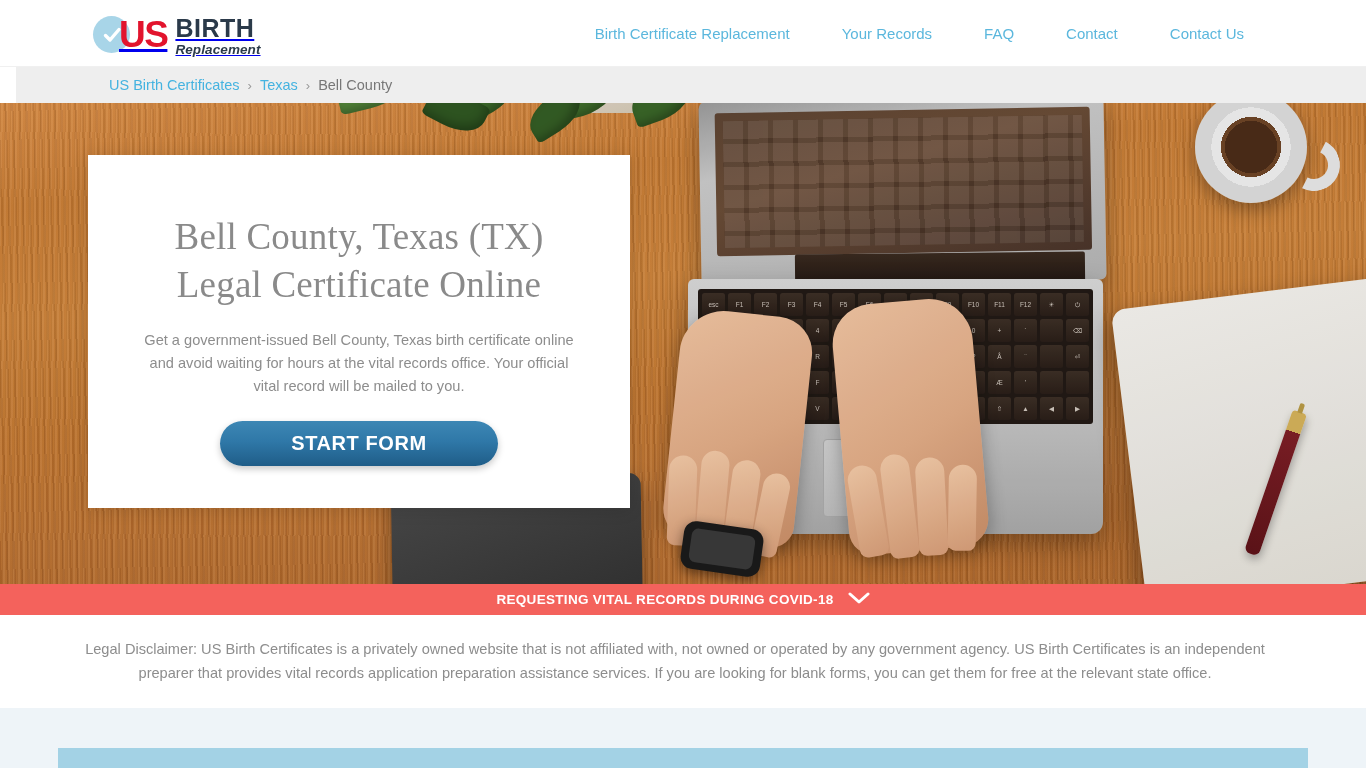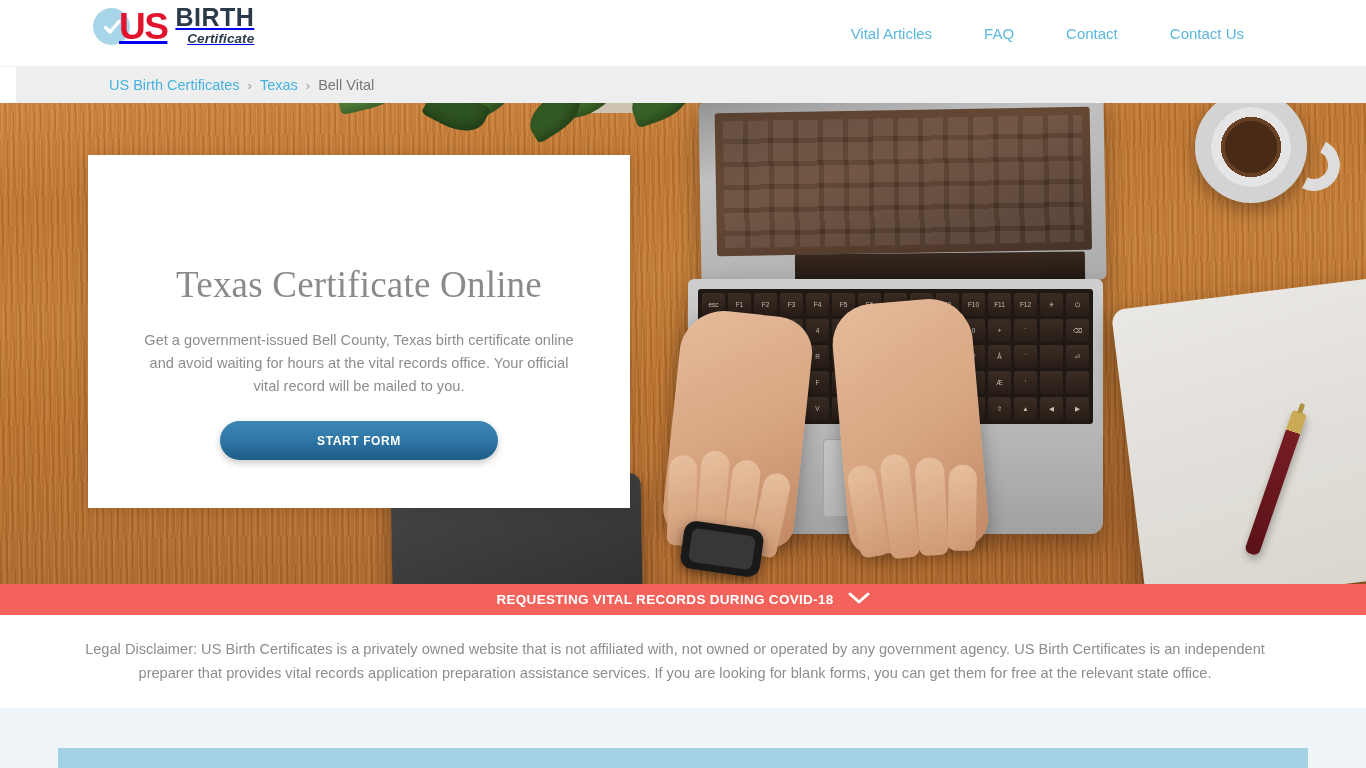--- a/index.html
+++ b/index.html
@@ -12,22 +12,22 @@
 
   
   .header {
     position: absolute; top: 0; left: 0;
     width: 1366px; height: 67px;
     background: #ffffff;
     border-bottom: 1px solid #f0f0f0;
     display: flex; align-items: center;
   }
   .logo {
-    position: absolute; left: 93px; top: 1px;
-    display: flex; align-items: flex-end; height: 44px;
+    position: absolute; left: 93px; top: 16px;
+    display: flex; align-items: flex-start; height: 44px;
   }
   .logo-check {
     width: 37px; height: 37px; border-radius: 50%;
     background: #a8d5e8;
     display: flex; align-items: center; justify-content: center;
     position: relative; z-index: 1;
   }
   .logo-check svg { display: block; }
   .logo-us {
     font-family: "Liberation Sans", sans-serif;
@@ -272,24 +272,24 @@
     font-weight: normal; letter-spacing: 0.2px;
   }
   .hero-sub {
     margin-top: 20px;
     font-size: 14.6px; color: #8d8d8d;
     text-align: center; line-height: 1.56;
     max-width: 430px;
   }
   .start-btn {
     margin-top: 24px;
-    width: 278px; height: 39px;
+    width: 278px; height: 45px;
     border: none; border-radius: 28px;
     background: linear-gradient(180deg, #3d87b4 0%, #2f78a8 45%, #1f5d88 100%);
-    color: #ffffff; font-size: 12px; font-weight: bold;
+    color: #ffffff; font-size: 20px; font-weight: bold;
     letter-spacing: 0.6px; cursor: pointer;
     box-shadow: 0 3px 7px rgba(0,0,0,0.22);
     font-family: "Liberation Sans", sans-serif;
   }
 
   
   .covid-banner {
     position: absolute; top: 584px; left: 0;
     width: 1366px; height: 31px;
     background: #f4625c;
@@ -333,38 +333,39 @@
 <div class="header">
   <a class="logo" href="#">
     <span class="logo-check">
       <svg width="22" height="22" viewBox="0 0 22 22" aria-hidden="true">
         <path d="M4.5 11.5 L9 16 L18 5.5" stroke="#ffffff" stroke-width="3.4" fill="none" stroke-linecap="round" stroke-linejoin="round"></path>
       </svg>
     </span>
     <span class="logo-us">US</span>
     <span class="logo-words">
       <span class="logo-birth">BIRTH</span>
-      <span class="logo-cert">Certificate</span>
+      <span class="logo-cert">Replacement</span>
     </span>
   </a>
 
   <nav class="nav">
-    <a href="#">Vital Articles</a>
+    <a href="#">Birth Certificate Replacement</a>
+    <a href="#">Your Records</a>
     <a href="#">FAQ</a>
     <a href="#">Contact</a>
     <a href="#">Contact Us</a>
   </nav>
 </div>
 
 <div class="breadcrumb">
   <a href="#">US Birth Certificates</a>
   <span class="sep">›</span>
   <a href="#">Texas</a>
   <span class="sep">›</span>
-  <span class="current">Bell Vital</span>
+  <span class="current">Bell County</span>
 </div>
 
 <div class="hero">
   <div class="hero-bg">
     <div class="wood"></div>
     <div class="wood-knot"></div>
     <div class="wood-knot2"></div>
 
     <div class="plant">
       <div class="pot"></div>
@@ -496,22 +497,22 @@
     <div class="cup-handle"></div>
 
     <div class="notebook"></div>
     <div class="pen"></div>
 
     <div class="hero-veil"></div>
   </div>
 
   <div class="hero-card">
     <h1 class="hero-title">
-      <br>
-      <span>Texas Certificate Online</span>
+      <span>Bell County, Texas (TX)</span><br>
+      <span>Legal Certificate Online</span>
     </h1>
     <p class="hero-sub">Get a government-issued Bell County, Texas birth certificate online and avoid waiting for hours at the vital records office. Your official vital record will be mailed to you.</p>
     <button class="start-btn">START FORM</button>
   </div>
 </div>
 
 <div class="covid-banner">
   <span class="covid-text">REQUESTING VITAL RECORDS DURING COVID-18</span>
   <span>
     <svg width="22" height="14" viewBox="0 0 22 14" aria-hidden="true">

